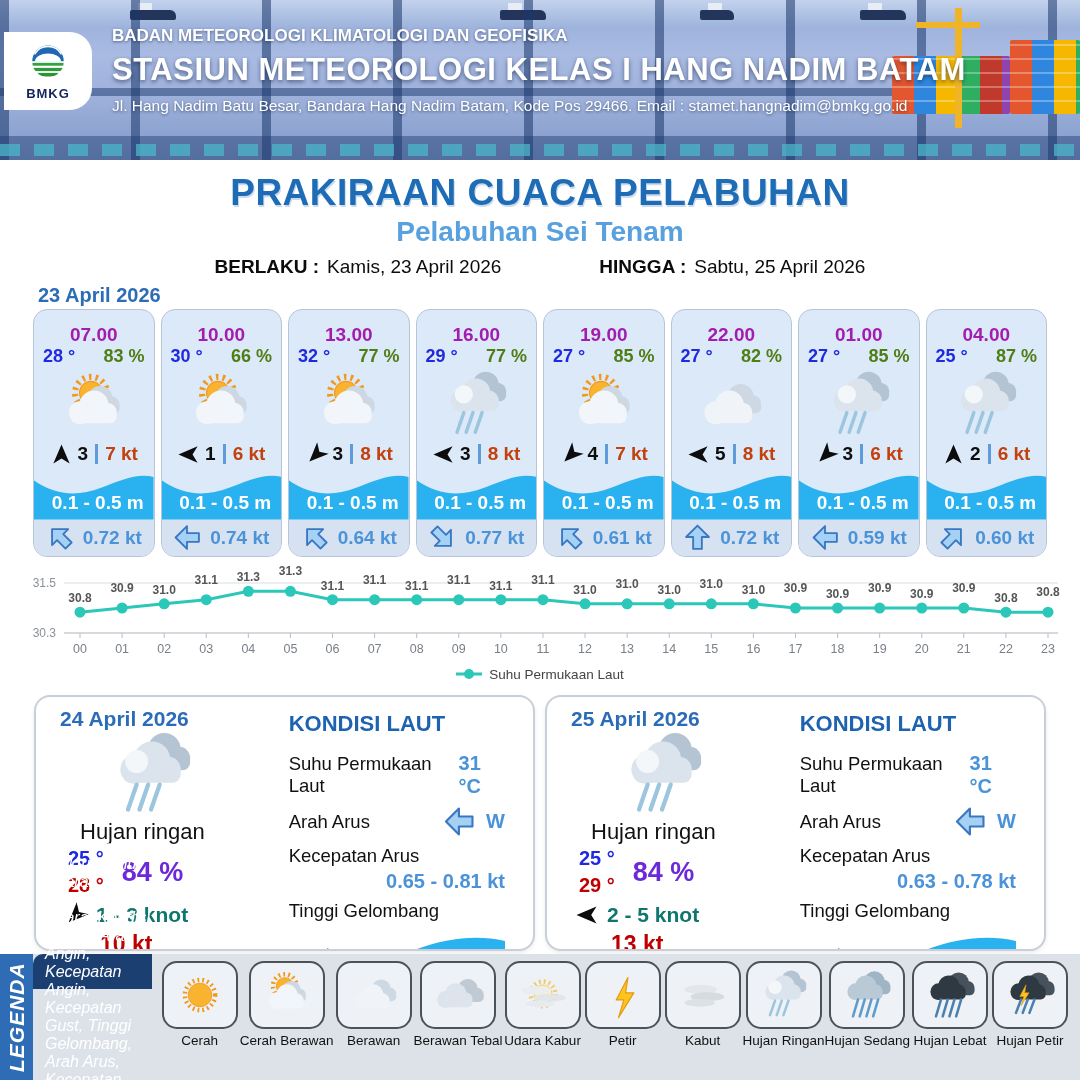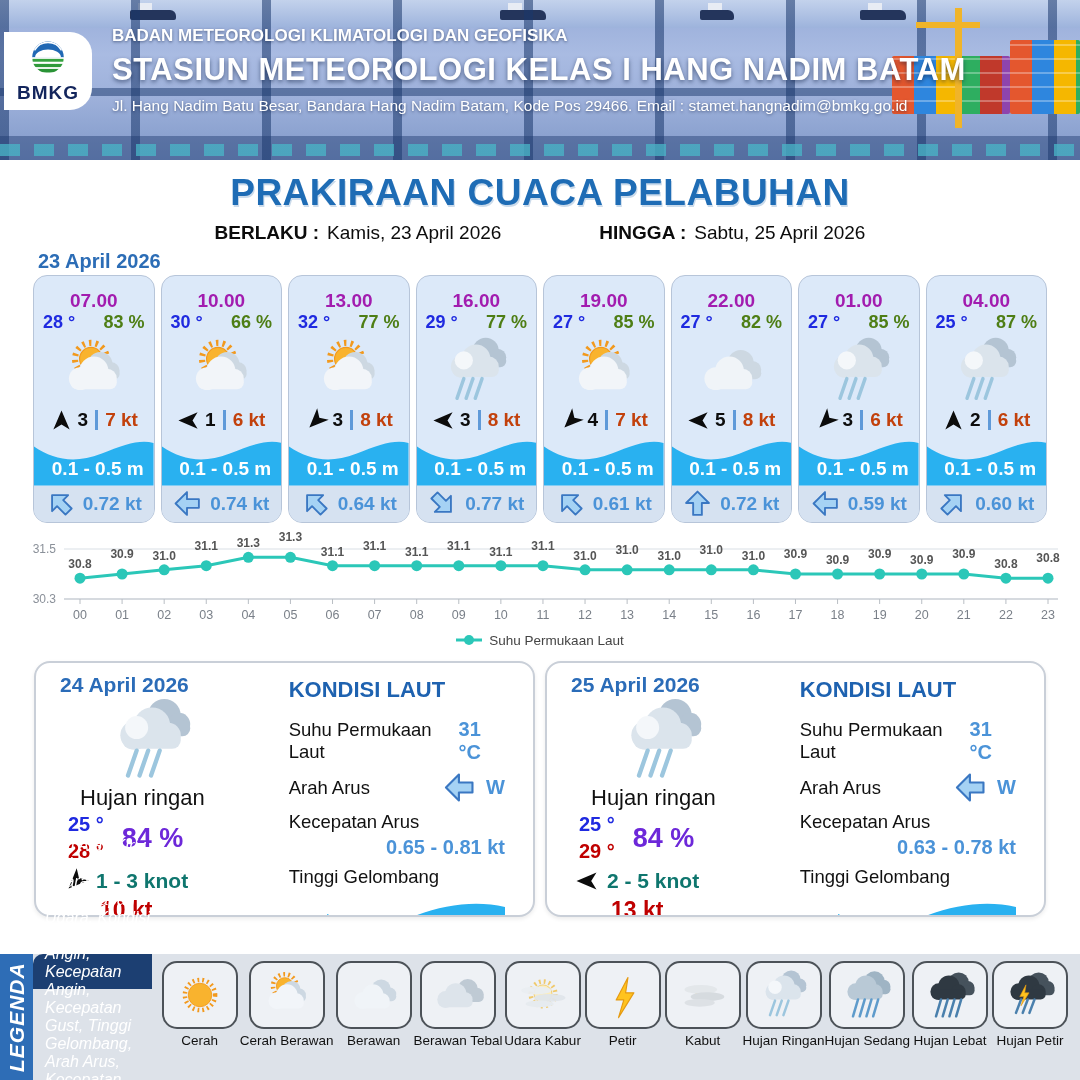--- a/index.html
+++ b/index.html
@@ -18,21 +18,21 @@
   .art-seats{position:absolute;bottom:4px;left:0;right:0;height:12px;
        background:repeating-linear-gradient(90deg,#49b6c8 0 20px,transparent 20px 34px);opacity:.75;}
   .art-cont{position:absolute;height:58px;width:118px;border-radius:2px;
        background:repeating-linear-gradient(0deg,transparent 0 12px,rgba(255,255,255,.3) 12px 14px),
        repeating-linear-gradient(90deg,#e4572e 0 22px,#2e86de 22px 44px,#f5b700 44px 66px,#2eae60 66px 88px,#c0392b 88px 110px,#8e44ad 110px 118px);}
   .art-crane-v{position:absolute;top:8px;width:7px;height:120px;background:#f0b429;}
   .art-crane-h{position:absolute;top:22px;width:64px;height:6px;background:#f0b429;}
   .hdr-logo{position:absolute;left:4px;top:32px;width:88px;height:78px;background:#fff;border-radius:0 22px 22px 0;
        display:flex;flex-direction:column;align-items:center;justify-content:center;z-index:3;}
   .logo-ico{width:46px;height:46px;}
-  .logo-txt{font-size:19px;font-weight:bold;color:#13255c;letter-spacing:1px;margin-top:-2px;}
+  .logo-txt{font-size:13px;font-weight:bold;color:#13255c;letter-spacing:1px;margin-top:-2px;}
   .hdr-text{position:absolute;left:112px;top:26px;right:16px;color:#fff;z-index:3;}
   .hdr-agency{font-size:17px;font-weight:bold;text-shadow:0 1px 3px rgba(10,25,60,.55);}
   .hdr-station{font-size:31px;font-weight:bold;margin-top:6px;text-shadow:0 2px 4px rgba(10,25,60,.55);letter-spacing:.5px;}
   .hdr-address{font-size:15.5px;margin-top:9px;text-shadow:0 1px 3px rgba(10,25,60,.55);}
 
   
   .main-title{margin:12px 0 0;text-align:center;font-size:37px;font-weight:bold;color:#1e6cb5;letter-spacing:.5px;
        text-shadow:1px 2px 0 rgba(175,200,225,.65);}
   .port-title{margin:2px 0 0;text-align:center;font-size:28px;font-weight:bold;color:#58a1de;}
   .validity{display:flex;justify-content:center;align-items:baseline;gap:8px;margin-top:8px;font-size:19px;color:#0c0c0c;text-align:center;}
@@ -153,20 +153,21 @@
       <span class="logo-txt">BMKG</span>
     </div>
     <div class="hdr-text">
       <div class="hdr-agency">BADAN METEOROLOGI KLIMATOLOGI DAN GEOFISIKA</div>
       <div class="hdr-station">STASIUN METEOROLOGI KELAS I HANG NADIM BATAM</div>
       <div class="hdr-address">Jl. Hang Nadim Batu Besar, Bandara Hang Nadim Batam, Kode Pos 29466. Email : stamet.hangnadim@bmkg.go.id</div>
     </div>
   </header>
 
   <h1 class="main-title">PRAKIRAAN CUACA PELABUHAN</h1>
+  <h2 class="port-title">Pelabuhan Sei Tenam</h2>
   <div class="validity">
     <span class="v-label">BERLAKU :</span>
     <span class="v-value">Kamis, 23 April 2026</span>
     <span class="v-label h">HINGGA :</span>
     <span class="v-value">Sabtu, 25 April 2026</span>
   </div>
   <div class="date-label">23 April 2026</div>
 
   <div class="cards">
       <div class="card">

